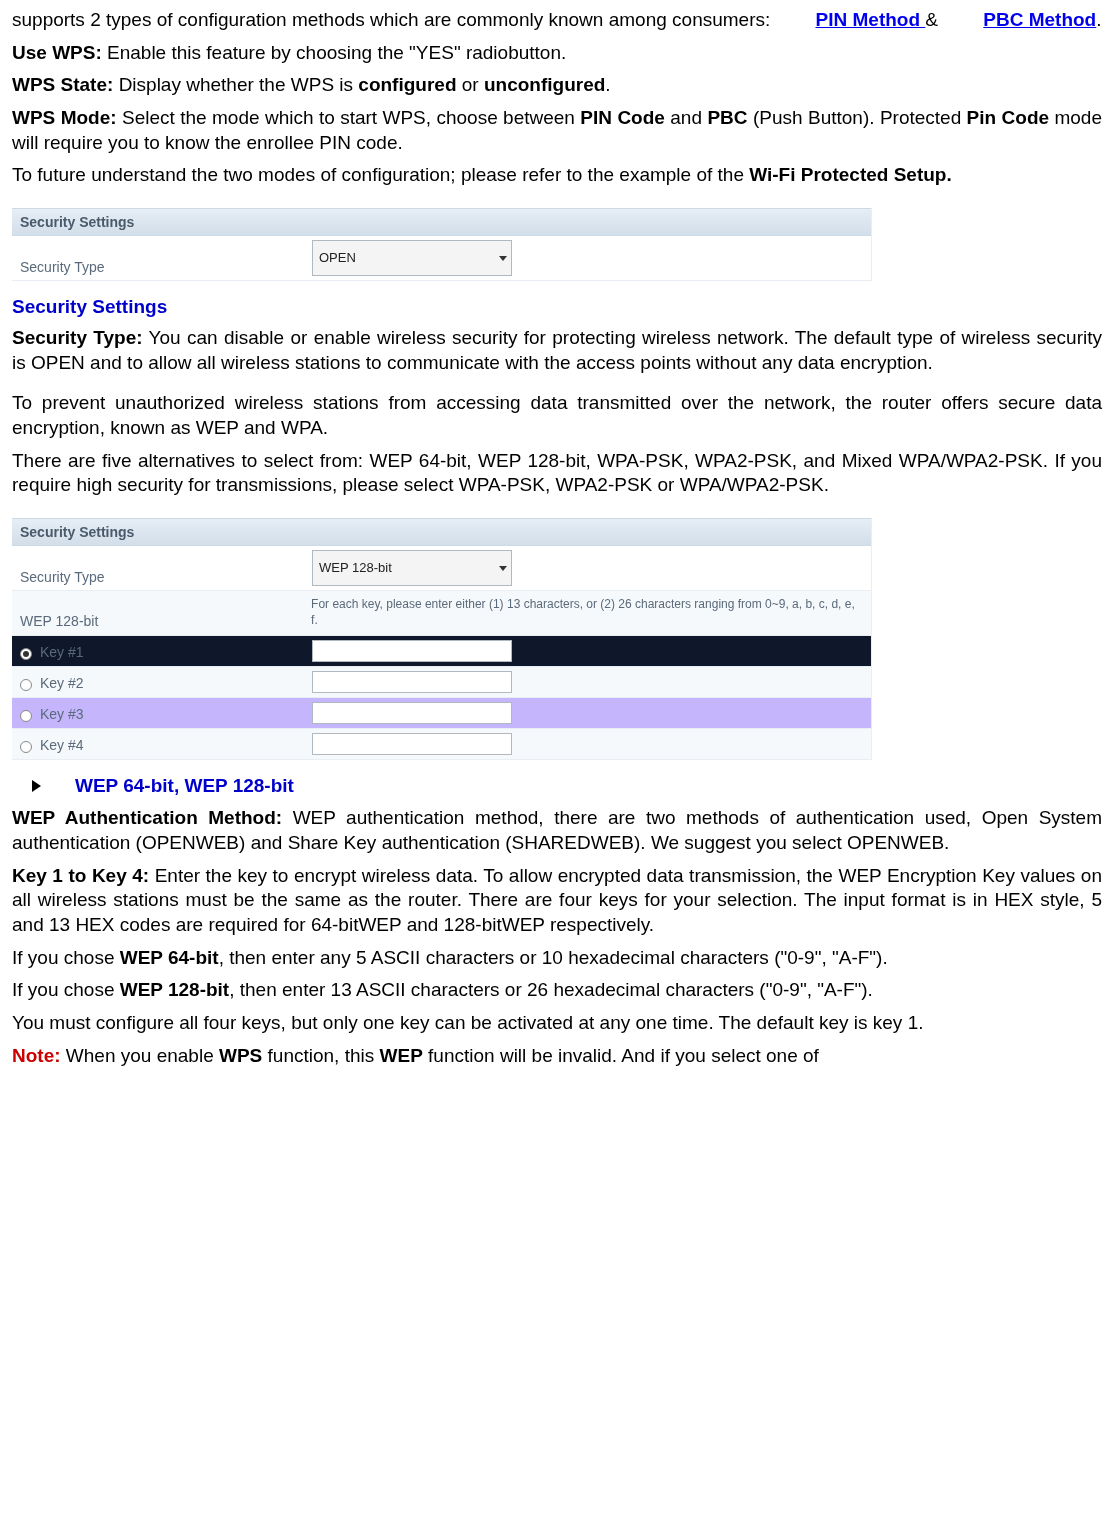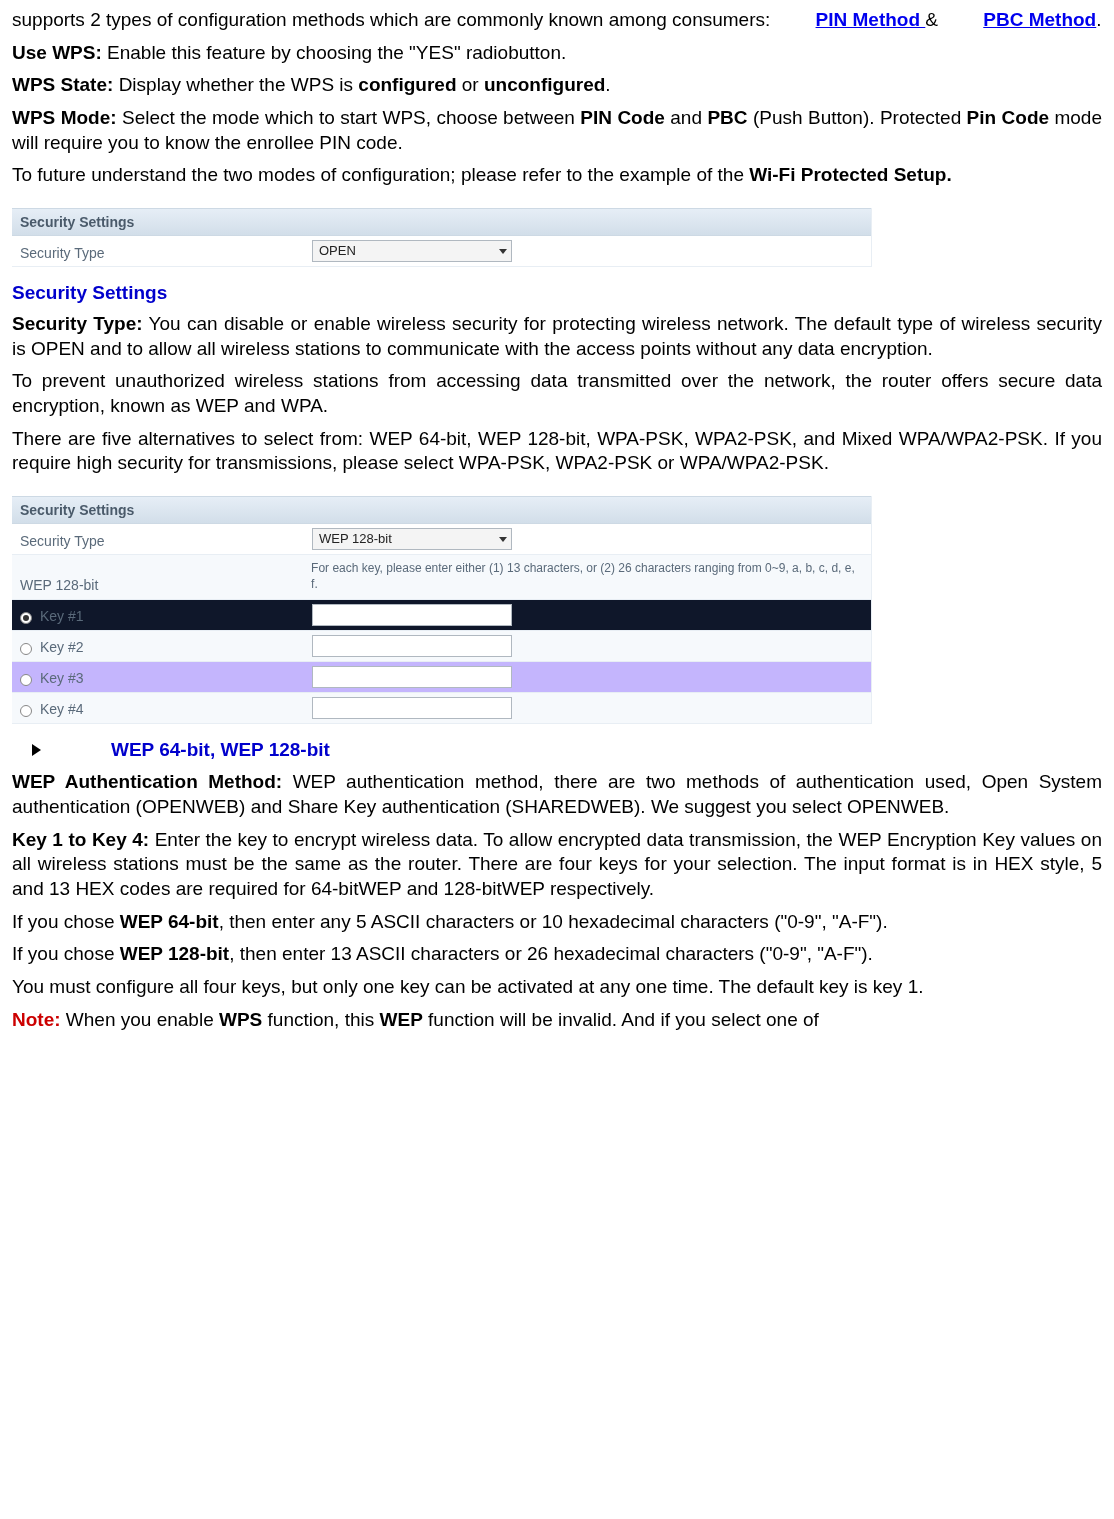--- a/index.html
+++ b/index.html
@@ -48,21 +48,21 @@
     padding: 0 8px;
     color: #5a6a7a;
   }
   .ss-control { flex: 1; display: flex; align-items: center; }
   .ss-select {
     display: inline-flex;
     align-items: center;
     justify-content: space-between;
     border: 1px solid #b0b8c0;
     background: #f4f4f4;
-    height: 22px;
+    height: 36px;
     padding: 0 4px 0 6px;
     min-width: 150px;
     font-size: 13px;
     color: #222;
   }
   .ss-select.w180 { min-width: 200px; }
   .ss-select .caret {
     width: 0; height: 0;
     border-left: 4px solid transparent;
     border-right: 4px solid transparent;
@@ -95,21 +95,20 @@
   }
   .ss-inst {
     padding: 2px 8px 2px 0;
     color: #5a6a7a;
     font-size: 12px;
   }
   .bullet-row {
     display: flex;
     align-items: center;
     margin: 10px 0 8px 20px;
-    gap: 36px;
   }
   .bullet-tri {
     width: 0; height: 0;
     border-top: 6px solid transparent;
     border-bottom: 6px solid transparent;
     border-left: 9px solid #000;
     margin-right: 34px;
   }
   .bullet-text { color: #0000cc; font-weight: bold; font-size: 19px; }
 </style>
@@ -147,21 +146,21 @@
       </div>
     </div>
   </div>
 </div>
 
 <div class="section-title">Security Settings</div>
 
 <p style="margin-top:4px">
   <span class="bold">Security Type:</span><span> You can disable or enable wireless security for protecting wireless network. The default type of wireless security is OPEN and to allow all wireless stations to communicate with the access points without any data encryption.</span>
 </p>
-<p style="margin-top:8px">To prevent unauthorized wireless stations from accessing data transmitted over the network, the router offers secure data encryption, known as WEP and WPA.</p>
+<p style="margin-top:16px">To prevent unauthorized wireless stations from accessing data transmitted over the network, the router offers secure data encryption, known as WEP and WPA.</p>
 <p style="margin-top:8px">There are five alternatives to select from: WEP 64-bit, WEP 128-bit, WPA-PSK, WPA2-PSK, and Mixed WPA/WPA2-PSK. If you require high security for transmissions, please select WPA-PSK, WPA2-PSK or WPA/WPA2-PSK.</p>
 
 <div class="screenshot">
   <div class="ss-header">Security Settings</div>
   <div class="ss-row">
     <div class="ss-label">Security Type</div>
     <div class="ss-control">
       <div class="ss-select w180">
         <span>WEP 128-bit</span>
         <span class="caret"></span>

